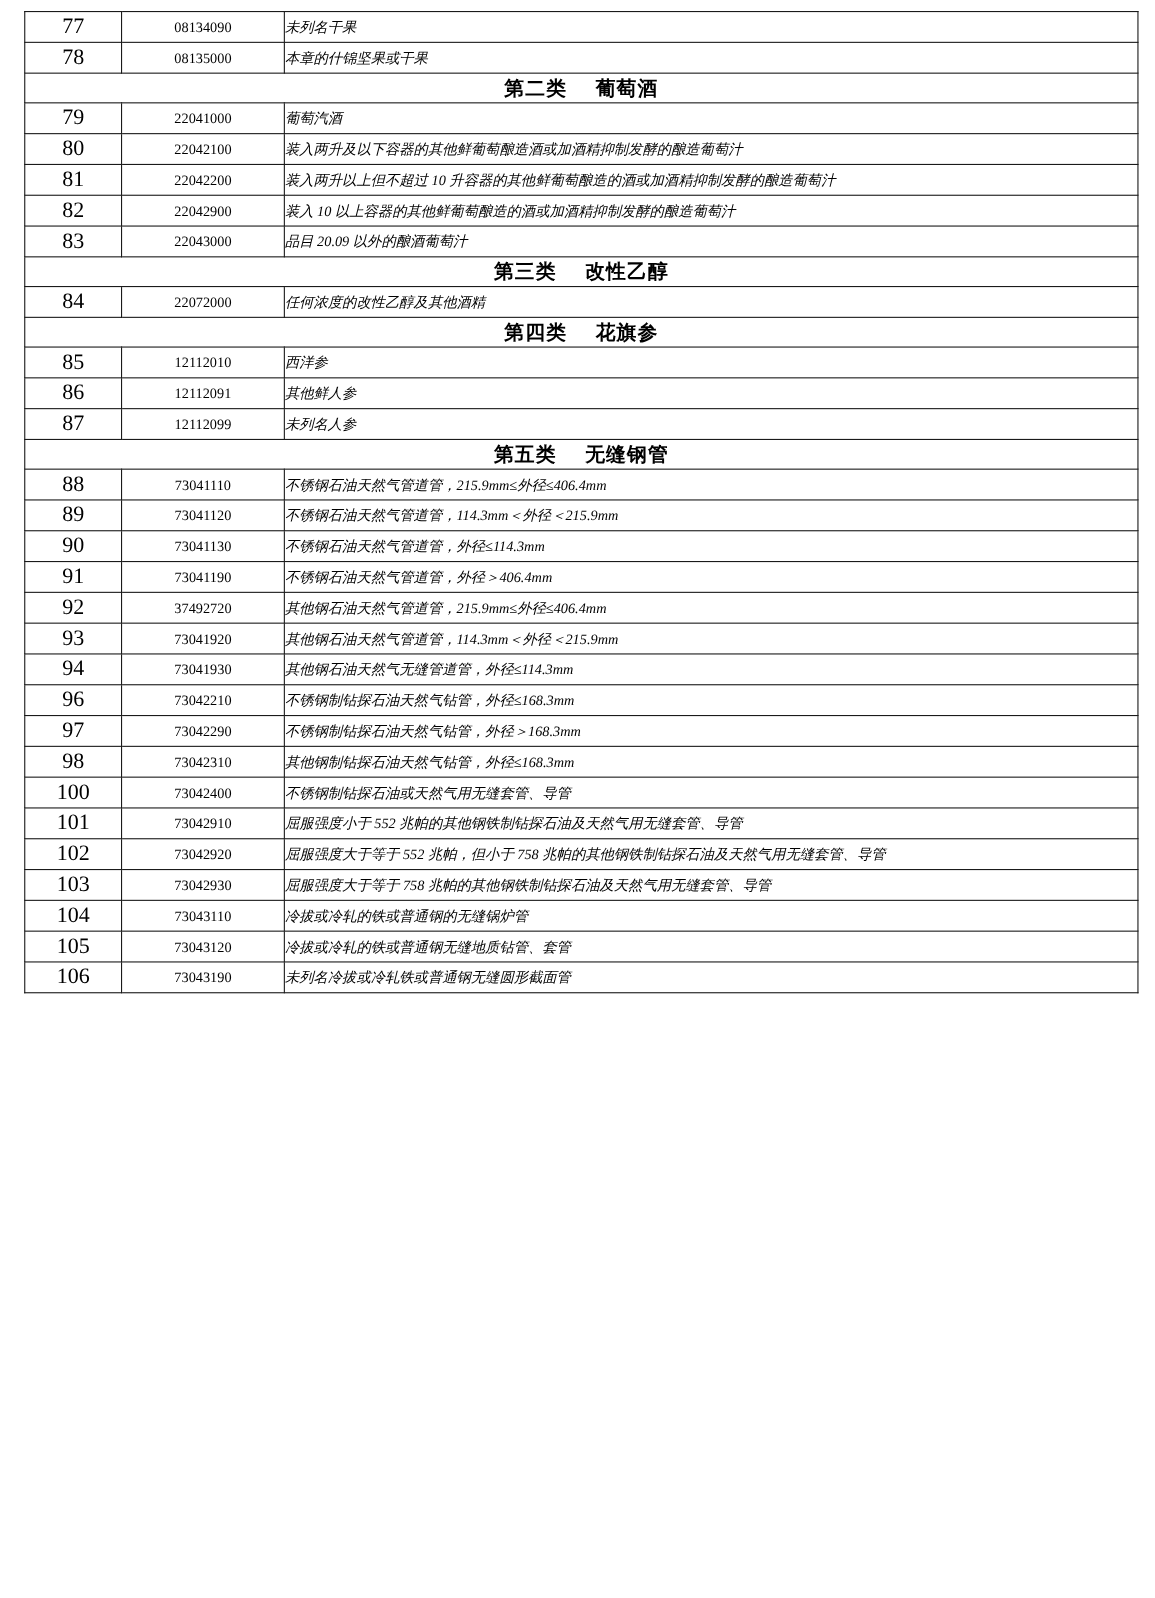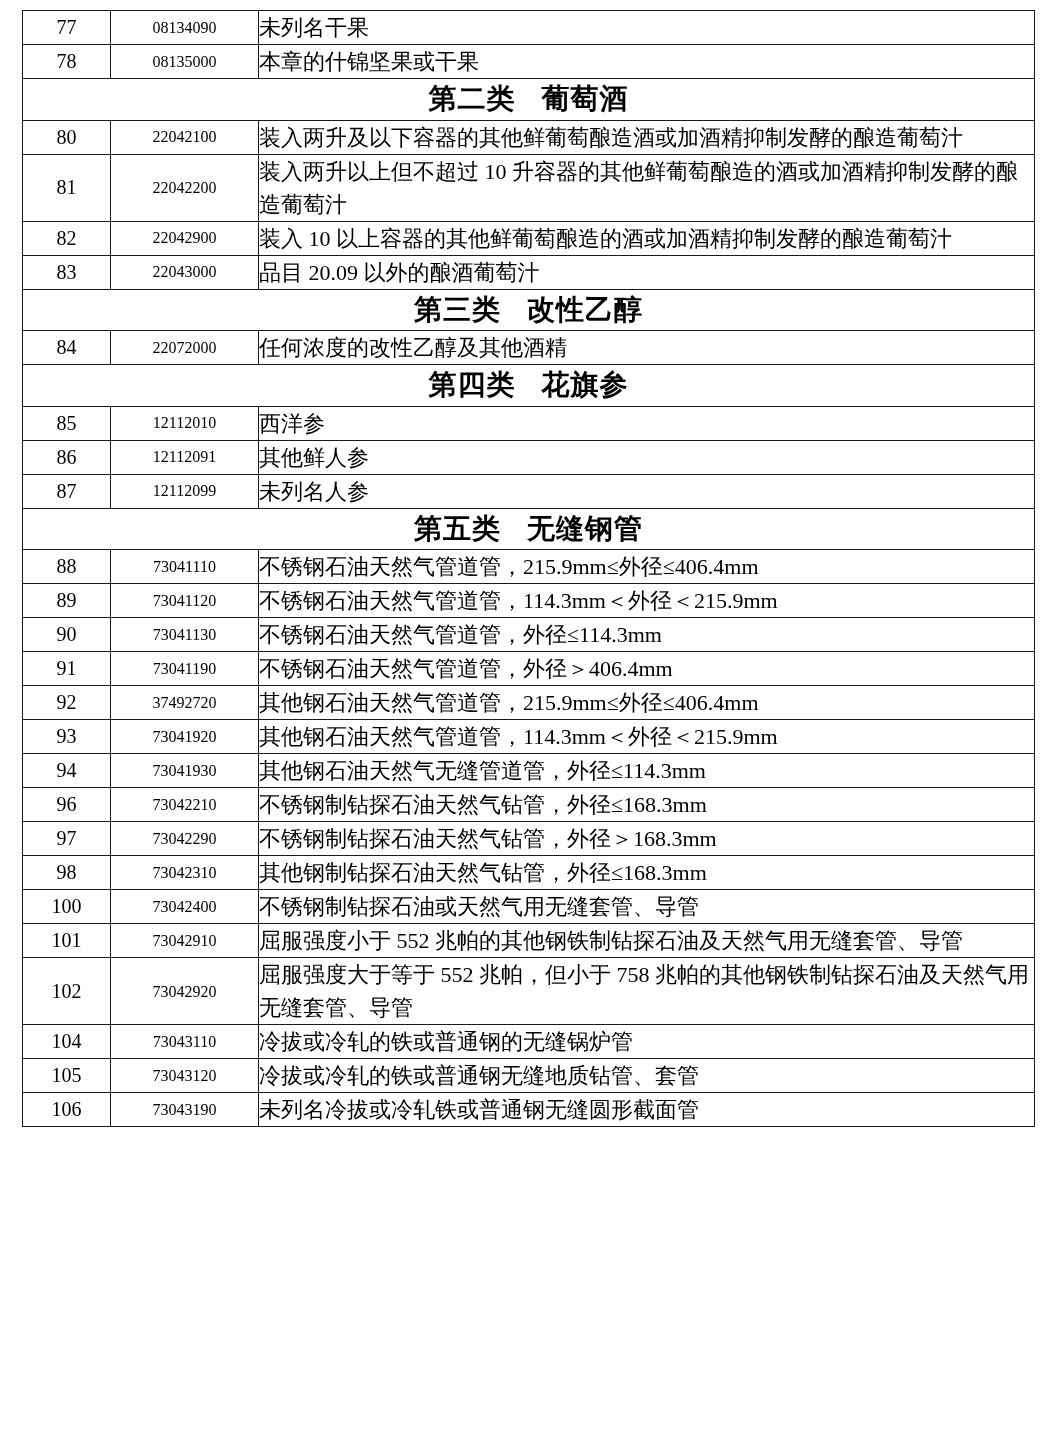--- a/index.html
+++ b/index.html
@@ -35,36 +35,37 @@
 
   .cell-idx {
     text-align: center;
     font-size: 20px;
     line-height: 1.35;
     padding: 6px 2px;
     font-family: "Liberation Serif", "DejaVu Serif", serif;
   }
   .cell-code {
     text-align: center;
-    font-size: 16px;
+    font-size: 13px;
     line-height: 1.35;
     padding: 6px 2px;
     font-family: "Liberation Serif", "DejaVu Serif", serif;
   }
   .cell-desc {
     text-align: left;
-    font-size: 22px;
+    font-size: 13px;
     line-height: 1.5;
     padding: 6px 8px 6px 10px;
     font-family: "Liberation Serif", "DejaVu Serif", serif;
     word-break: break-word;
+    font-style: italic;
   }
   .cell-section {
     text-align: center;
-    font-size: 28px;
+    font-size: 18px;
     line-height: 1.45;
     padding: 7px 4px;
     font-weight: bold;
     letter-spacing: 1px;
     font-family: "Liberation Serif", "DejaVu Serif", serif;
   }
   .sec-gap { display: inline-block; width: 26px; }
 </style>
 </head>
 <body>
@@ -84,20 +85,25 @@
         </tr>
         <tr>
           <td class="cell-idx">78</td>
           <td class="cell-code">08135000</td>
           <td class="cell-desc">本章的什锦坚果或干果</td>
         </tr>
         <tr>
           <td colspan="3" class="cell-section"><span>第二类</span><span class="sec-gap"></span><span>葡萄酒</span></td>
         </tr>
         <tr>
+          <td class="cell-idx">79</td>
+          <td class="cell-code">22041000</td>
+          <td class="cell-desc">葡萄汽酒</td>
+        </tr>
+        <tr>
           <td class="cell-idx">80</td>
           <td class="cell-code">22042100</td>
           <td class="cell-desc">装入两升及以下容器的其他鲜葡萄酿造酒或加酒精抑制发酵的酿造葡萄汁</td>
         </tr>
         <tr>
           <td class="cell-idx">81</td>
           <td class="cell-code">22042200</td>
           <td class="cell-desc">装入两升以上但不超过 10 升容器的其他鲜葡萄酿造的酒或加酒精抑制发酵的酿造葡萄汁</td>
         </tr>
         <tr>
@@ -196,20 +202,25 @@
         </tr>
         <tr>
           <td class="cell-idx">101</td>
           <td class="cell-code">73042910</td>
           <td class="cell-desc">屈服强度小于 552 兆帕的其他钢铁制钻探石油及天然气用无缝套管、导管</td>
         </tr>
         <tr>
           <td class="cell-idx">102</td>
           <td class="cell-code">73042920</td>
           <td class="cell-desc">屈服强度大于等于 552 兆帕，但小于 758 兆帕的其他钢铁制钻探石油及天然气用无缝套管、导管</td>
+        </tr>
+        <tr>
+          <td class="cell-idx">103</td>
+          <td class="cell-code">73042930</td>
+          <td class="cell-desc">屈服强度大于等于 758 兆帕的其他钢铁制钻探石油及天然气用无缝套管、导管</td>
         </tr>
         <tr>
           <td class="cell-idx">104</td>
           <td class="cell-code">73043110</td>
           <td class="cell-desc">冷拔或冷轧的铁或普通钢的无缝锅炉管</td>
         </tr>
         <tr>
           <td class="cell-idx">105</td>
           <td class="cell-code">73043120</td>
           <td class="cell-desc">冷拔或冷轧的铁或普通钢无缝地质钻管、套管</td>

